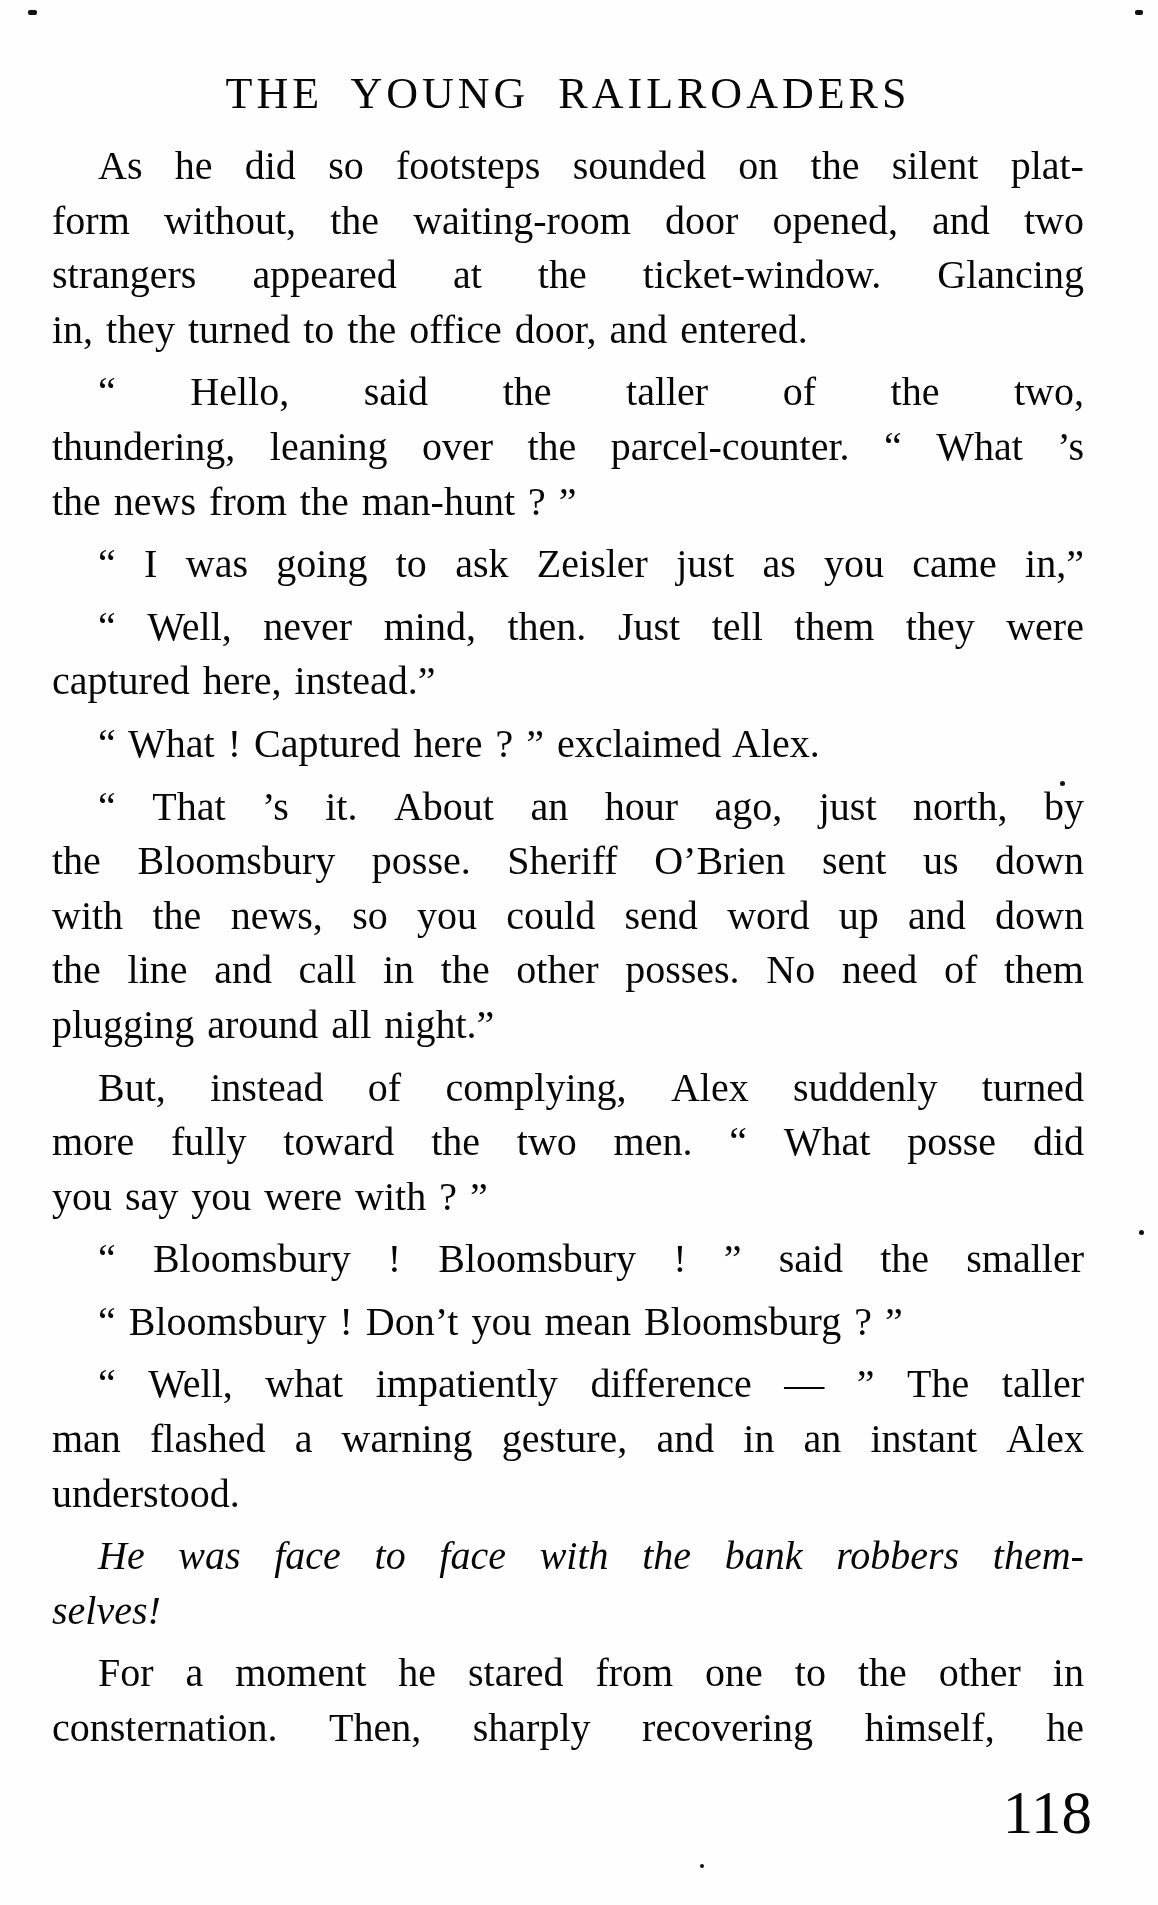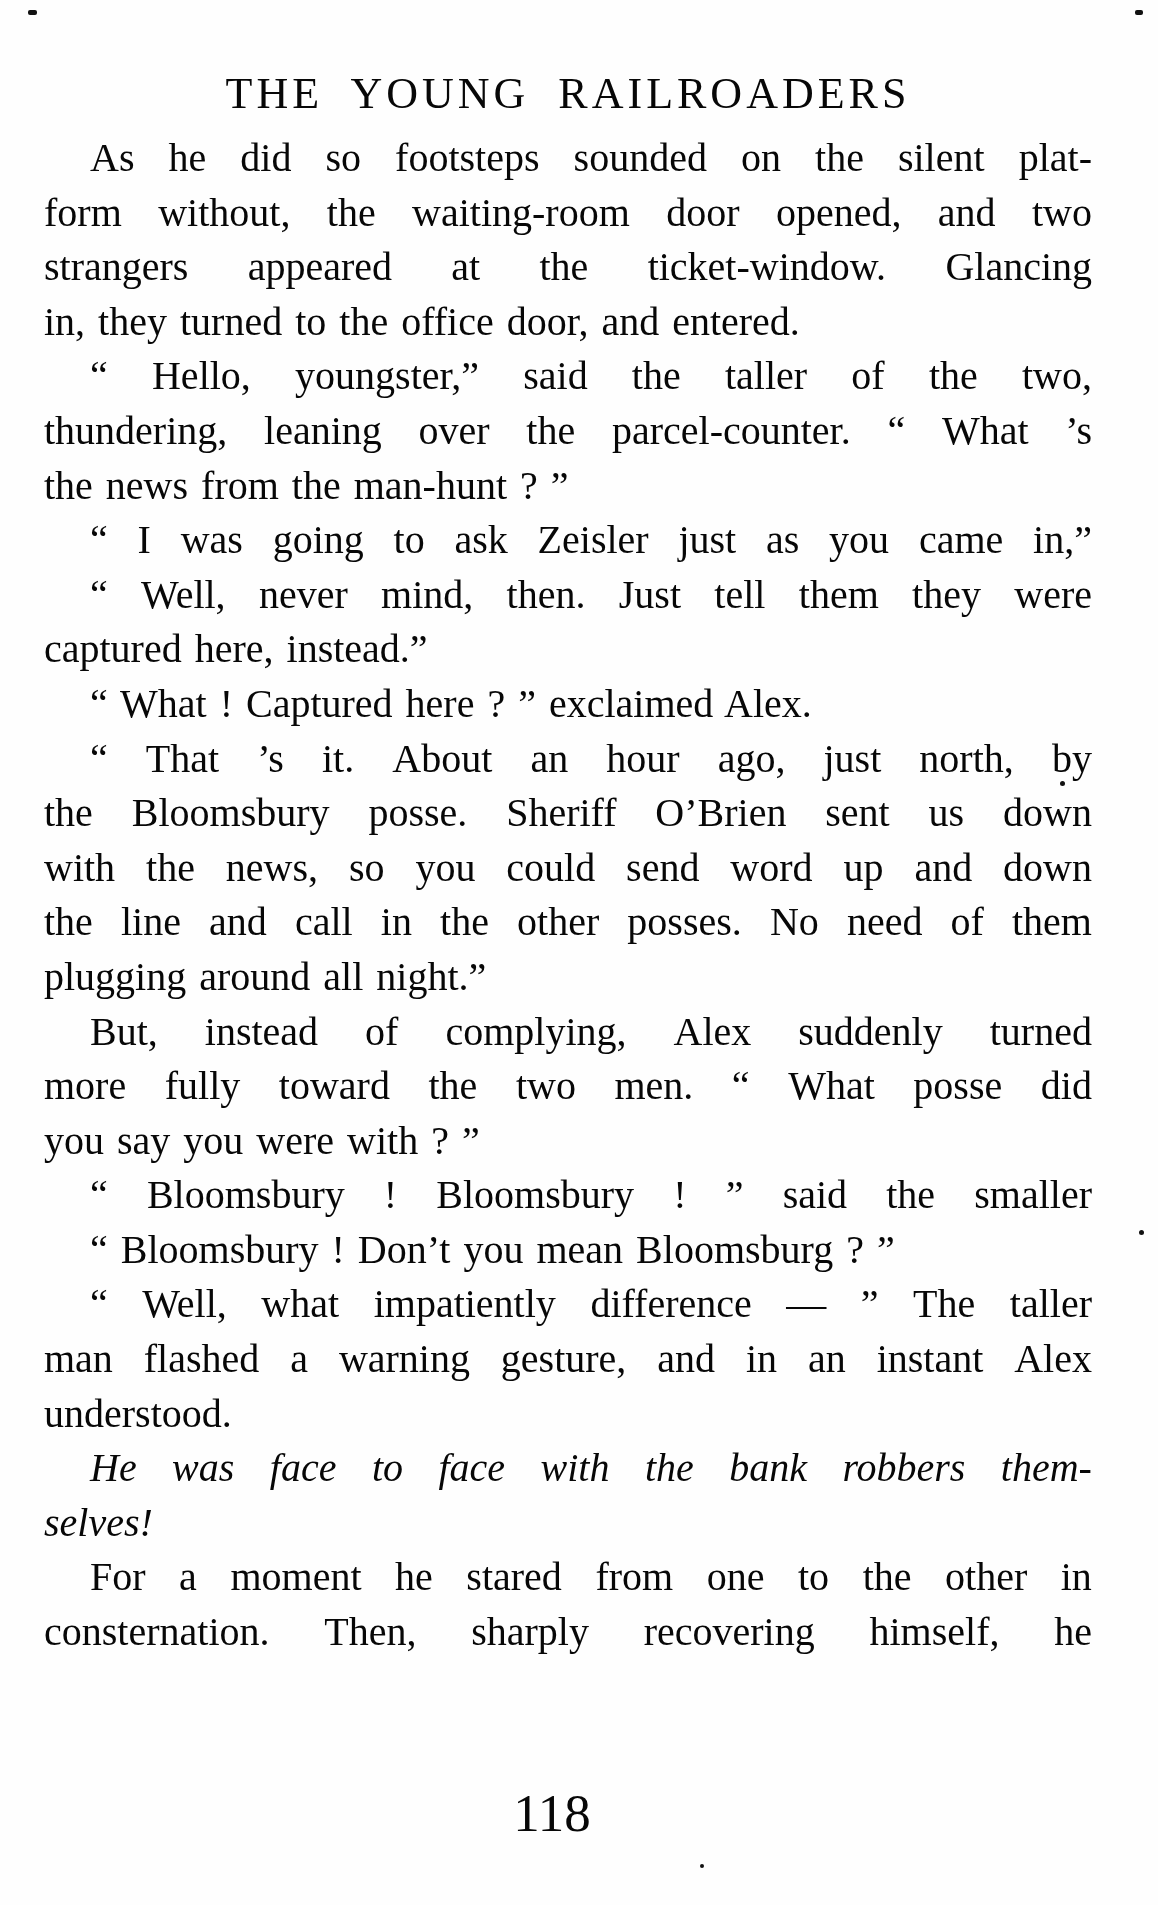--- a/index.html
+++ b/index.html
@@ -33,42 +33,42 @@
     white-space: nowrap;
     margin-top: 21px;
   }
   .page-text {
     position: absolute;
     top: 131px;
     left: 44px;
     width: 1048px;
     font-size: 40px;
   }
-  .paragraph { margin: 0; padding: 0; }
+  .paragraph { margin: 8px; padding: 0; }
   .paragraph.italic { font-style: italic; }
   .line {
     height: 54.6px;
     line-height: 54.6px;
     white-space: nowrap;
   }
   .line.just {
     display: flex;
     justify-content: space-between;
     white-space: normal;
   }
   .line.just span { white-space: nowrap; }
   .line.plain { word-spacing: 3px; }
   .line.indent { padding-left: 46px; }
   .page-number {
     position: absolute;
     top: 1788px;
-    left: 28px;
+    left: 44px;
     width: 1048px;
-    text-align: center;
-    font-size: 53px;
+    text-align: right;
+    font-size: 61px;
     line-height: 50px;
   }
   
   .scan-artifact {
     position: absolute;
     background: #111;
     border-radius: 50%;
   }
   .a1 { left: 28px;  top: 10px;   width: 9px; height: 5px; border-radius: 2px;}
   .a2 { left: 1135px; top: 10px;  width: 8px; height: 5px; border-radius: 2px;}
@@ -114,21 +114,20 @@
           <span>the</span>
           <span>ticket-window.</span>
           <span>Glancing</span>
         </div>
         <div class="line plain">in, they turned to the office door, and entered.</div>
       </div>
       <div class="paragraph">
         <div class="line just indent">
           <span>“</span>
           <span>Hello,</span>
-          <span>youngster,”</span>
           <span>said</span>
           <span>the</span>
           <span>taller</span>
           <span>of</span>
           <span>the</span>
           <span>two,</span>
         </div>
         <div class="line just">
           <span>thundering,</span>
           <span>leaning</span>

